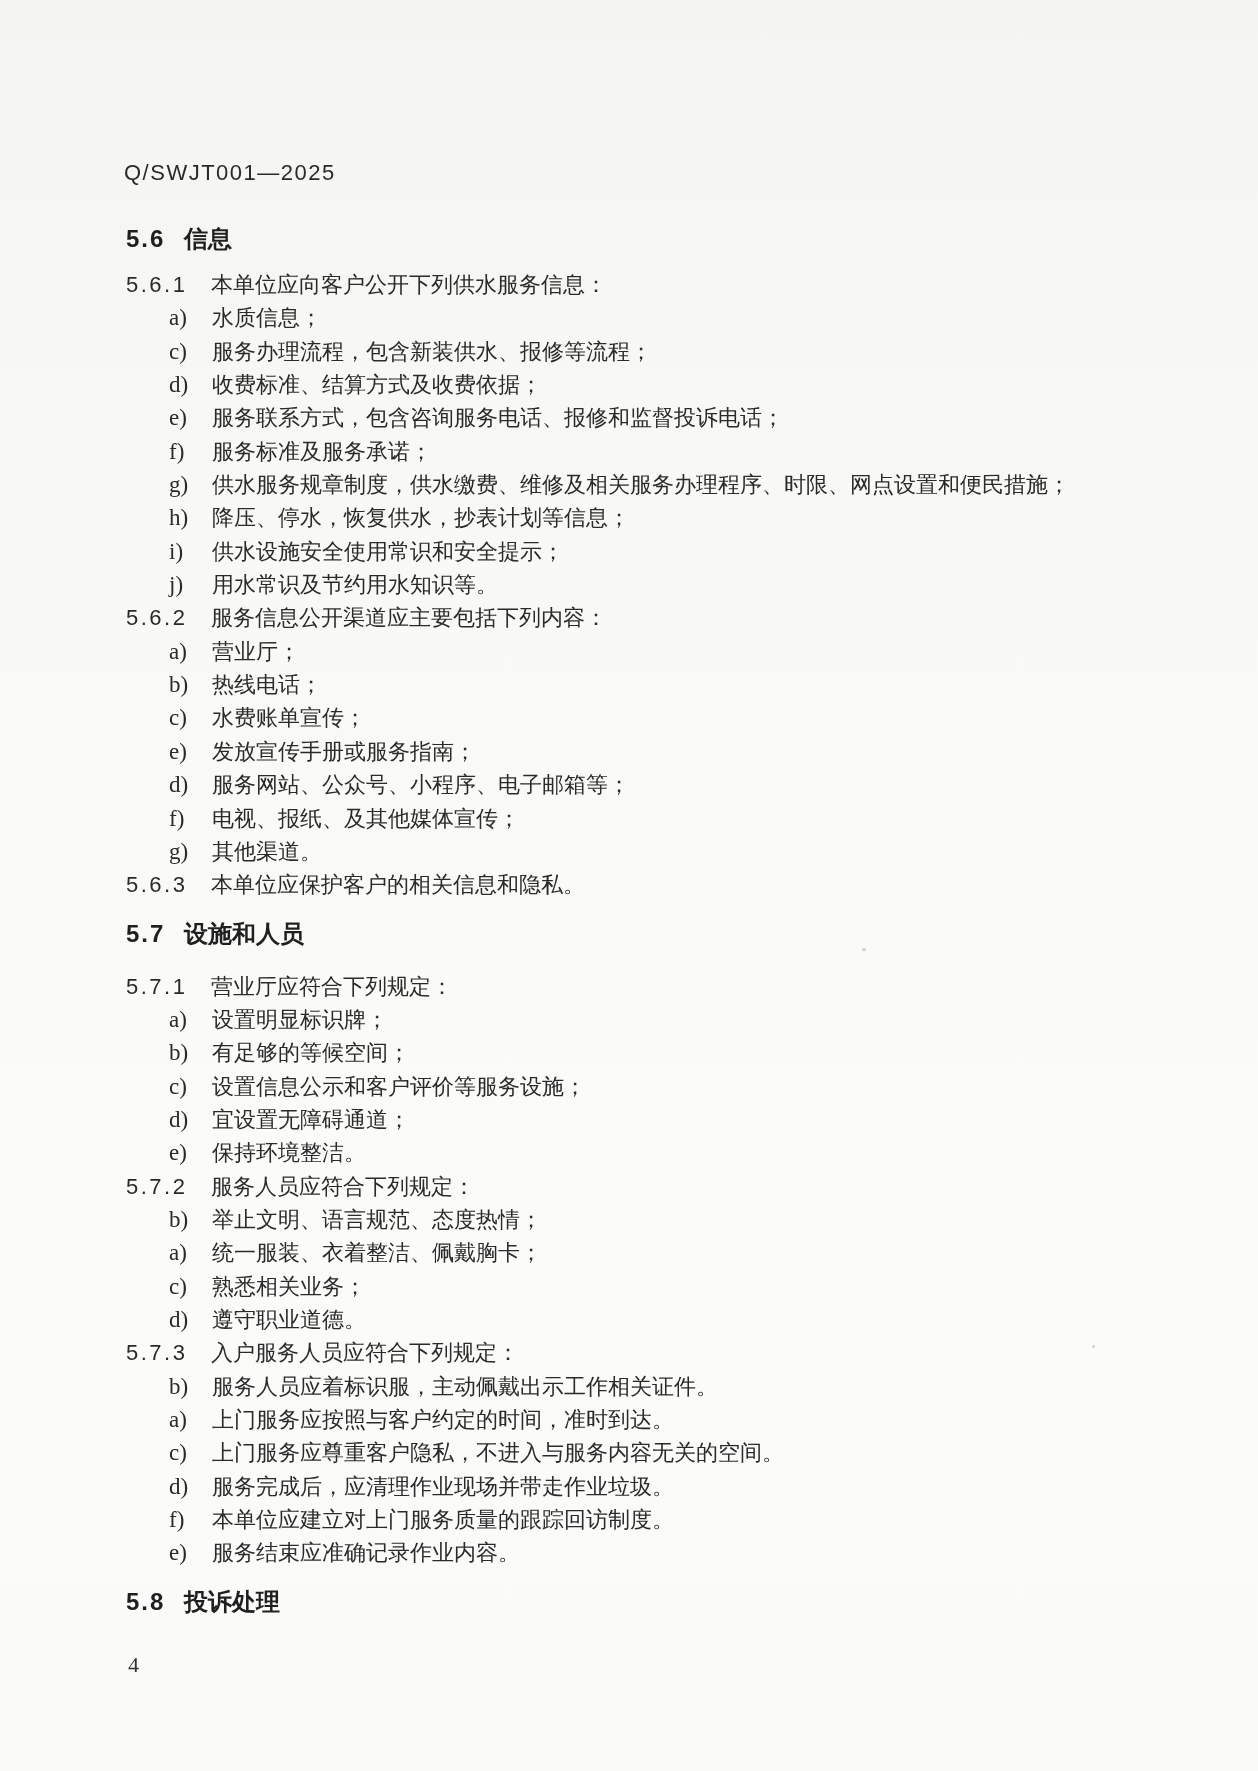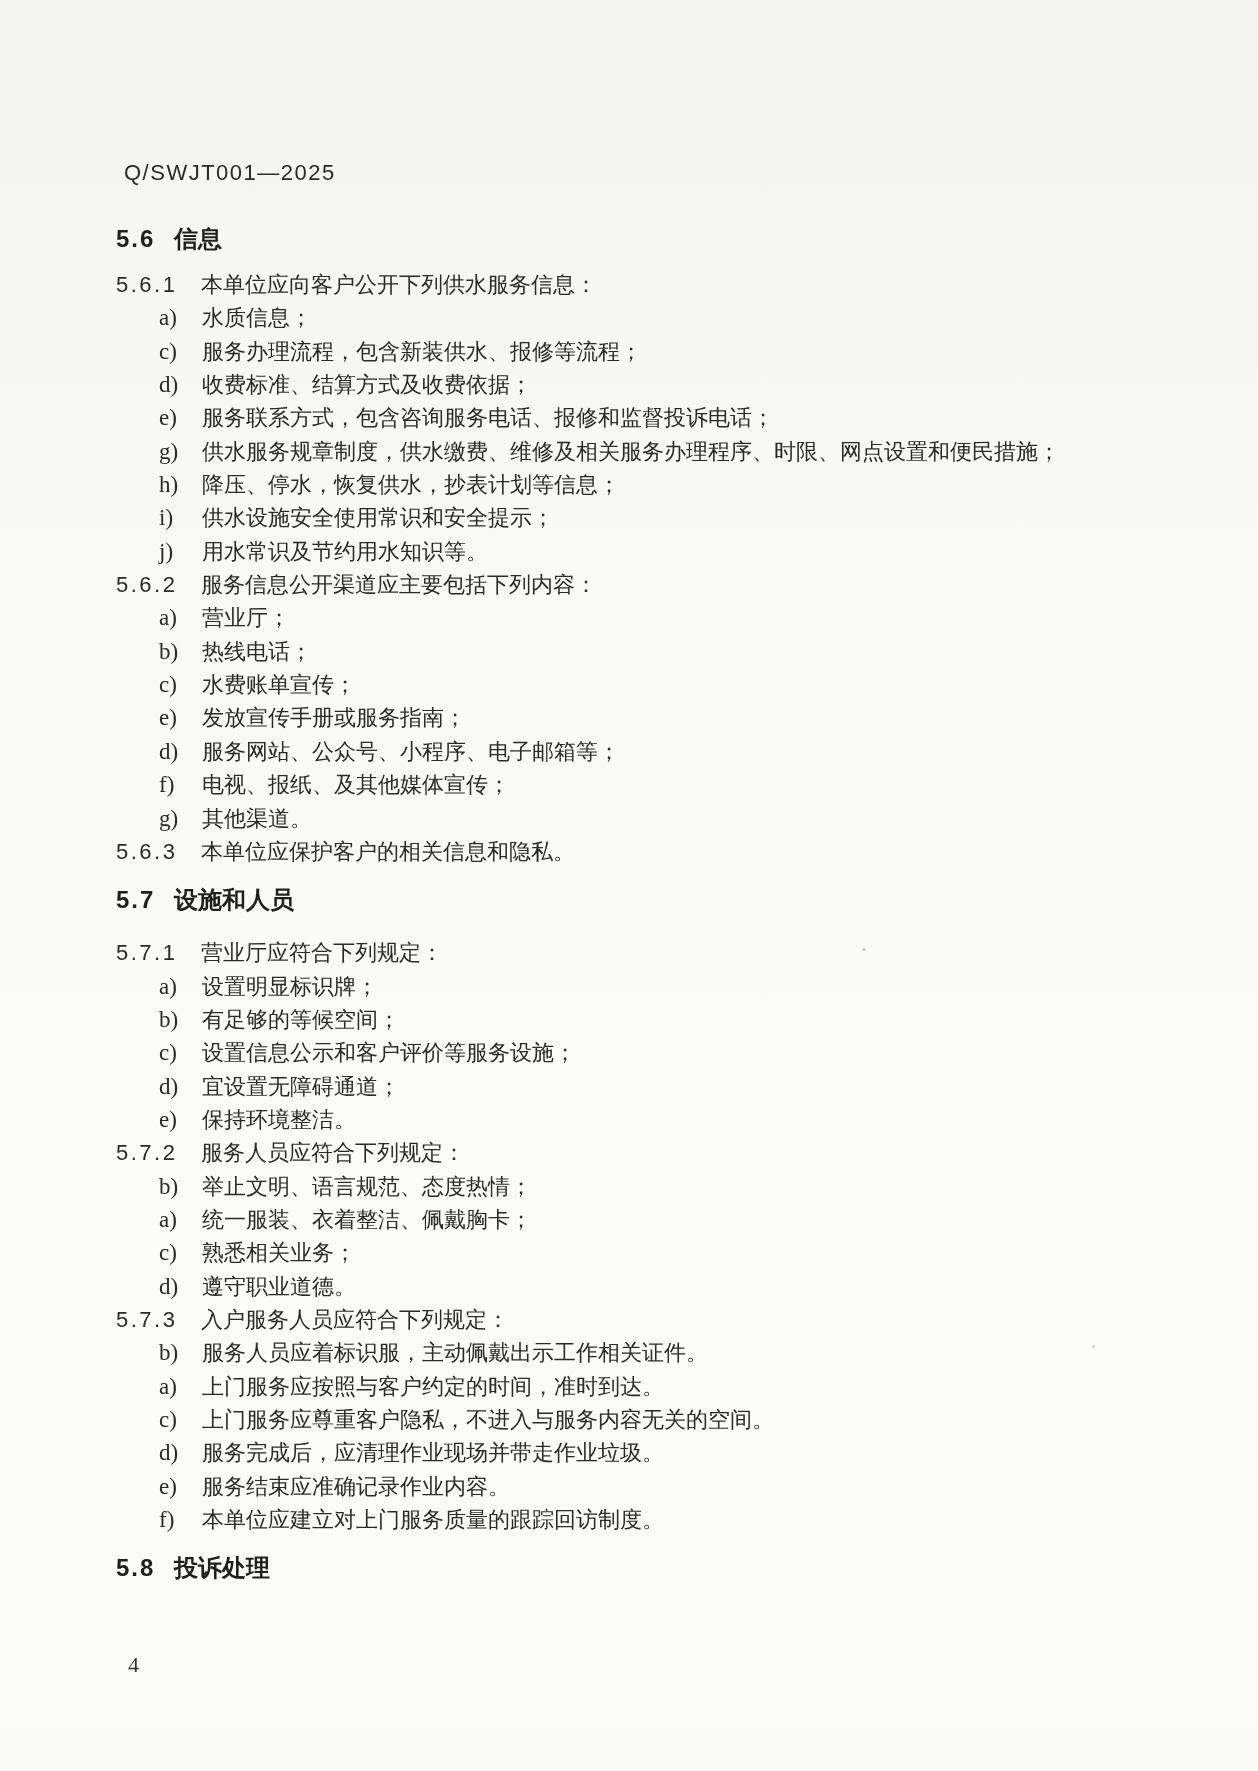--- a/index.html
+++ b/index.html
@@ -14,21 +14,21 @@
     background:linear-gradient(180deg,#f4f4f1 0%,#f8f8f5 25%,#fbfbf9 70%,#fafaf8 100%);
     color:#262626;
     overflow:hidden;
   }
   .doc-code{
     position:absolute;left:124px;top:160px;
     font-size:22px;letter-spacing:1.5px;color:#2a2a2a;
     white-space:nowrap;
   }
   .content{
-    position:absolute;left:116px;top:222px;width:1080px;
+    position:absolute;left:126px;top:222px;width:1080px;
   }
   .sec{
     margin:15px 0 19px 0;
     font-size:24px;font-weight:700;line-height:34px;
     color:#1f1f1f;white-space:nowrap;
   }
   .content > .sec:first-child{margin-top:0;margin-bottom:12px;}
   .sec .num{display:inline-block;min-width:58px;letter-spacing:2px;}
   .clause,.item{
     line-height:33.35px;font-size:22px;color:#2a2a2a;white-space:nowrap;
@@ -60,20 +60,21 @@
 <div class="page">
   <header class="doc-code">Q/SWJT001—2025</header>
 
   <main class="content" id="doc-body">
       <h2 class="sec"><span class="num">5.6</span><span class="ttl">信息</span></h2>
       <div class="clause"><span class="num">5.6.1</span><span class="txt">本单位应向客户公开下列供水服务信息：</span></div>
       <div class="item"><span class="lbl">a)</span><span class="txt">水质信息；</span></div>
       <div class="item"><span class="lbl">c)</span><span class="txt">服务办理流程，包含新装供水、报修等流程；</span></div>
       <div class="item"><span class="lbl">d)</span><span class="txt">收费标准、结算方式及收费依据；</span></div>
       <div class="item"><span class="lbl">e)</span><span class="txt">服务联系方式，包含咨询服务电话、报修和监督投诉电话；</span></div>
+      <div class="item"><span class="lbl">f)</span><span class="txt">服务标准及服务承诺；</span></div>
       <div class="item"><span class="lbl">g)</span><span class="txt">供水服务规章制度，供水缴费、维修及相关服务办理程序、时限、网点设置和便民措施；</span></div>
       <div class="item"><span class="lbl">h)</span><span class="txt">降压、停水，恢复供水，抄表计划等信息；</span></div>
       <div class="item"><span class="lbl">i)</span><span class="txt">供水设施安全使用常识和安全提示；</span></div>
       <div class="item"><span class="lbl">j)</span><span class="txt">用水常识及节约用水知识等。</span></div>
       <div class="clause"><span class="num">5.6.2</span><span class="txt">服务信息公开渠道应主要包括下列内容：</span></div>
       <div class="item"><span class="lbl">a)</span><span class="txt">营业厅；</span></div>
       <div class="item"><span class="lbl">b)</span><span class="txt">热线电话；</span></div>
       <div class="item"><span class="lbl">c)</span><span class="txt">水费账单宣传；</span></div>
       <div class="item"><span class="lbl">e)</span><span class="txt">发放宣传手册或服务指南；</span></div>
       <div class="item"><span class="lbl">d)</span><span class="txt">服务网站、公众号、小程序、电子邮箱等；</span></div>
@@ -90,22 +91,22 @@
       <div class="clause"><span class="num">5.7.2</span><span class="txt">服务人员应符合下列规定：</span></div>
       <div class="item"><span class="lbl">b)</span><span class="txt">举止文明、语言规范、态度热情；</span></div>
       <div class="item"><span class="lbl">a)</span><span class="txt">统一服装、衣着整洁、佩戴胸卡；</span></div>
       <div class="item"><span class="lbl">c)</span><span class="txt">熟悉相关业务；</span></div>
       <div class="item"><span class="lbl">d)</span><span class="txt">遵守职业道德。</span></div>
       <div class="clause"><span class="num">5.7.3</span><span class="txt">入户服务人员应符合下列规定：</span></div>
       <div class="item"><span class="lbl">b)</span><span class="txt">服务人员应着标识服，主动佩戴出示工作相关证件。</span></div>
       <div class="item"><span class="lbl">a)</span><span class="txt">上门服务应按照与客户约定的时间，准时到达。</span></div>
       <div class="item"><span class="lbl">c)</span><span class="txt">上门服务应尊重客户隐私，不进入与服务内容无关的空间。</span></div>
       <div class="item"><span class="lbl">d)</span><span class="txt">服务完成后，应清理作业现场并带走作业垃圾。</span></div>
+      <div class="item"><span class="lbl">f)</span><span class="txt">本单位应建立对上门服务质量的跟踪回访制度。</span></div>
       <div class="item"><span class="lbl">e)</span><span class="txt">服务结束应准确记录作业内容。</span></div>
-      <div class="item"><span class="lbl">f)</span><span class="txt">本单位应建立对上门服务质量的跟踪回访制度。</span></div>
       <h2 class="sec"><span class="num">5.8</span><span class="ttl">投诉处理</span></h2>
     </main>
 
   <div class="page-number">4</div>
 
   <span class="speck speck-1"></span>
   <span class="speck speck-2"></span>
 </div>
 
 </body></html>

